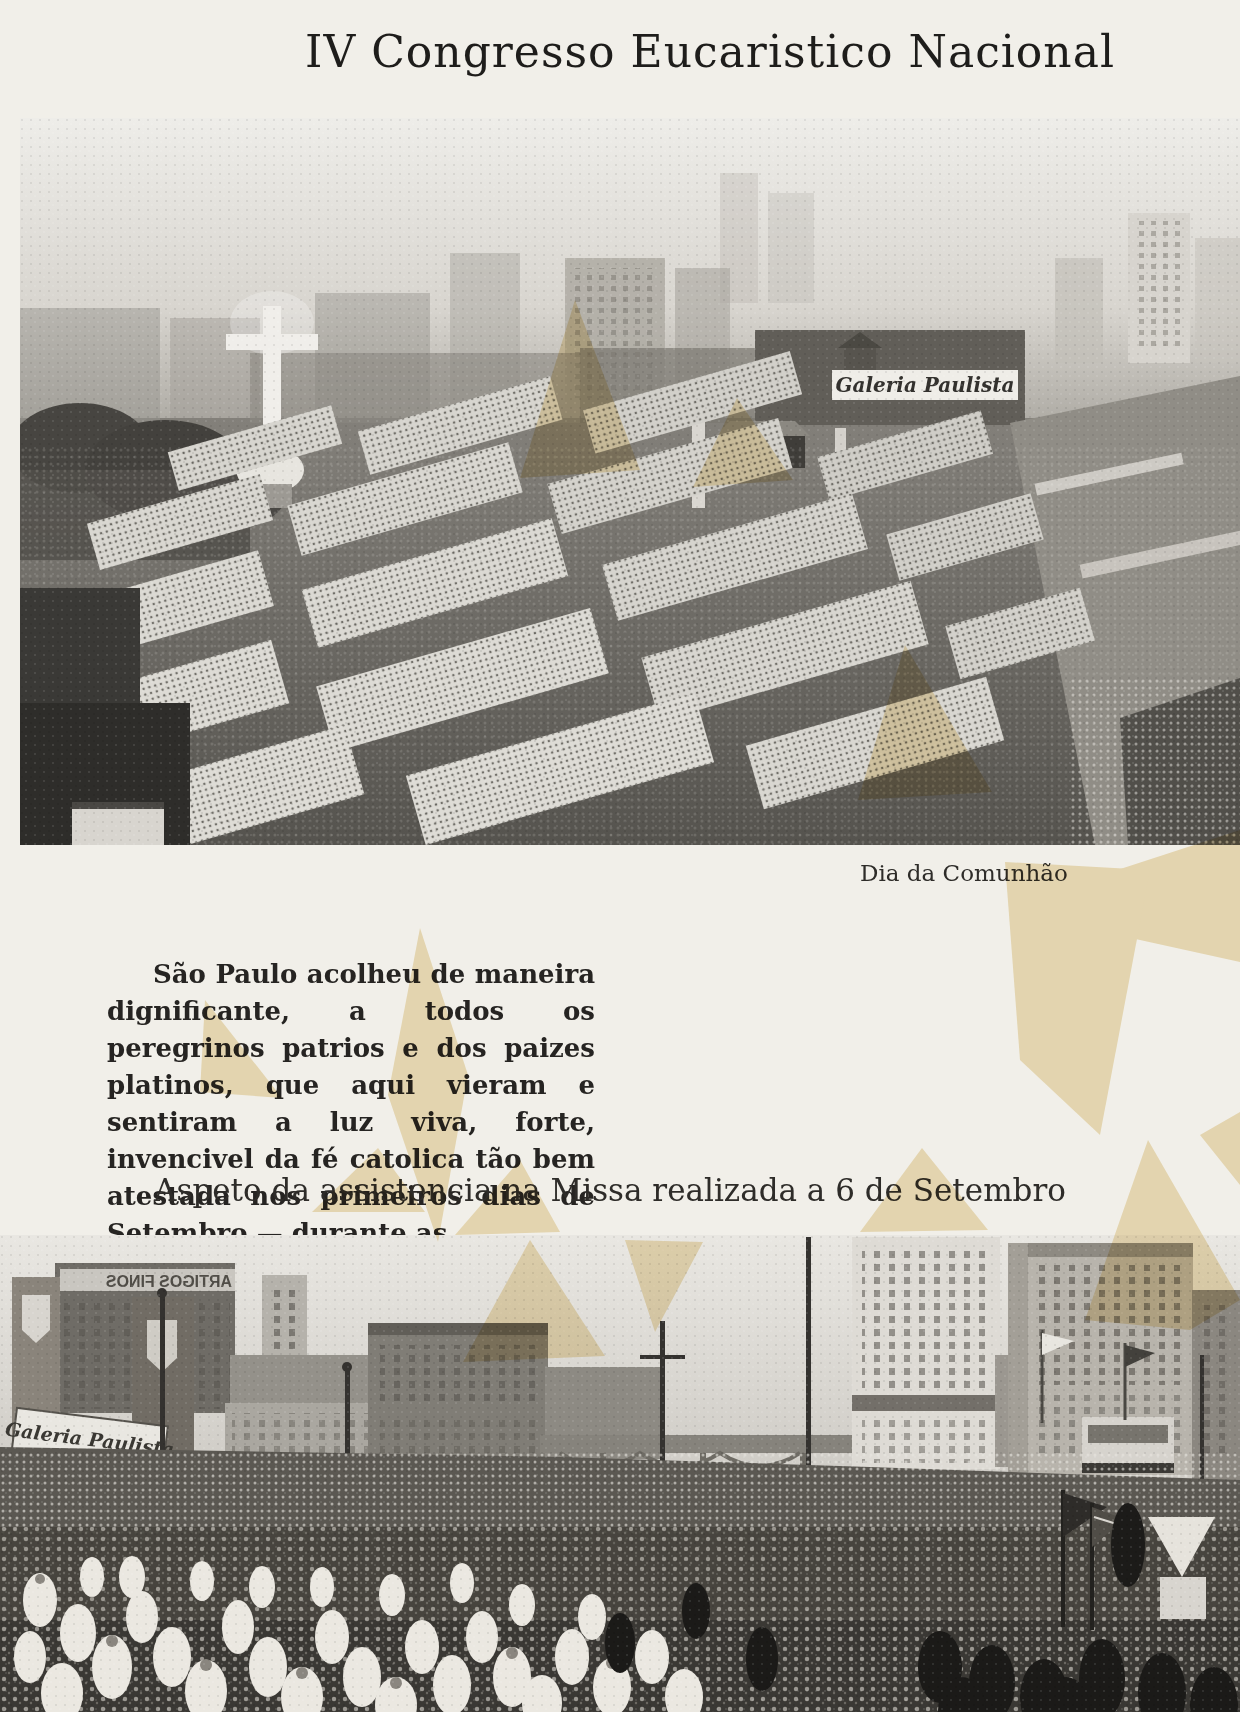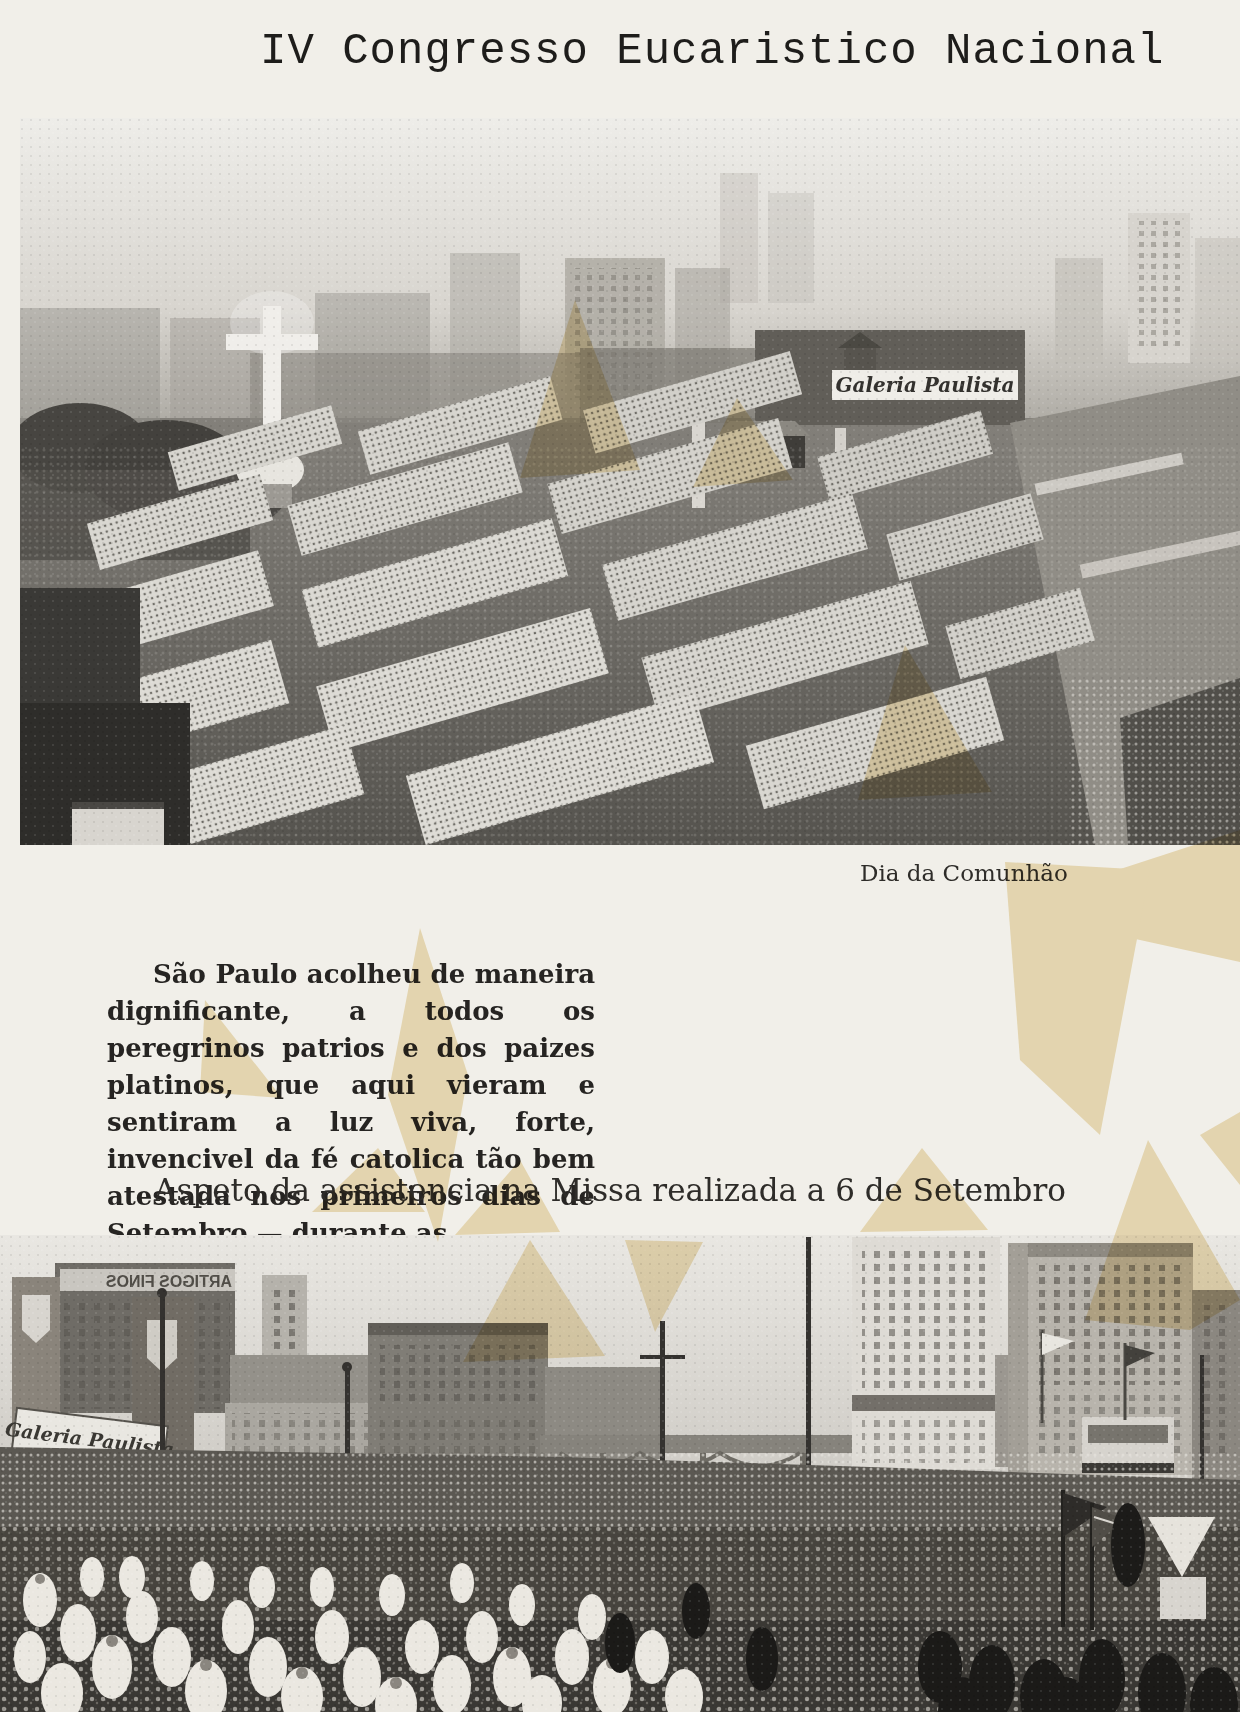--- a/index.html
+++ b/index.html
@@ -4,21 +4,21 @@
 <style>
   html,body { margin:0; padding:0; background:#8a8a8a; }
   .page {
     position:relative; width:1240px; height:1712px; margin:0 auto;
     background:#f1efe9; overflow:hidden;
     font-family:"DejaVu Serif", serif; color:#2a2826;
   }
   .title {
     position:absolute; top:26px; left:260px; width:900px;
     text-align:center; font-size:44px; letter-spacing:1px;
-    color:#1e1d1b; white-space:nowrap;font-family:Liberation Mono, monospace;
+    color:#1e1d1b; white-space:nowrap;
   }
   .photo { position:absolute; display:block; }
   .photo svg { display:block; }
   #photo1 { left:20px; top:118px; width:1220px; height:727px; }
   #photo2 { left:0px; top:1235px; width:1240px; height:477px; }
   .caption1 {
     position:absolute; top:860px; left:860px; width:352px;
     text-align:left; font-size:23px; color:#2e2c29;
   }
   .caption2 {

